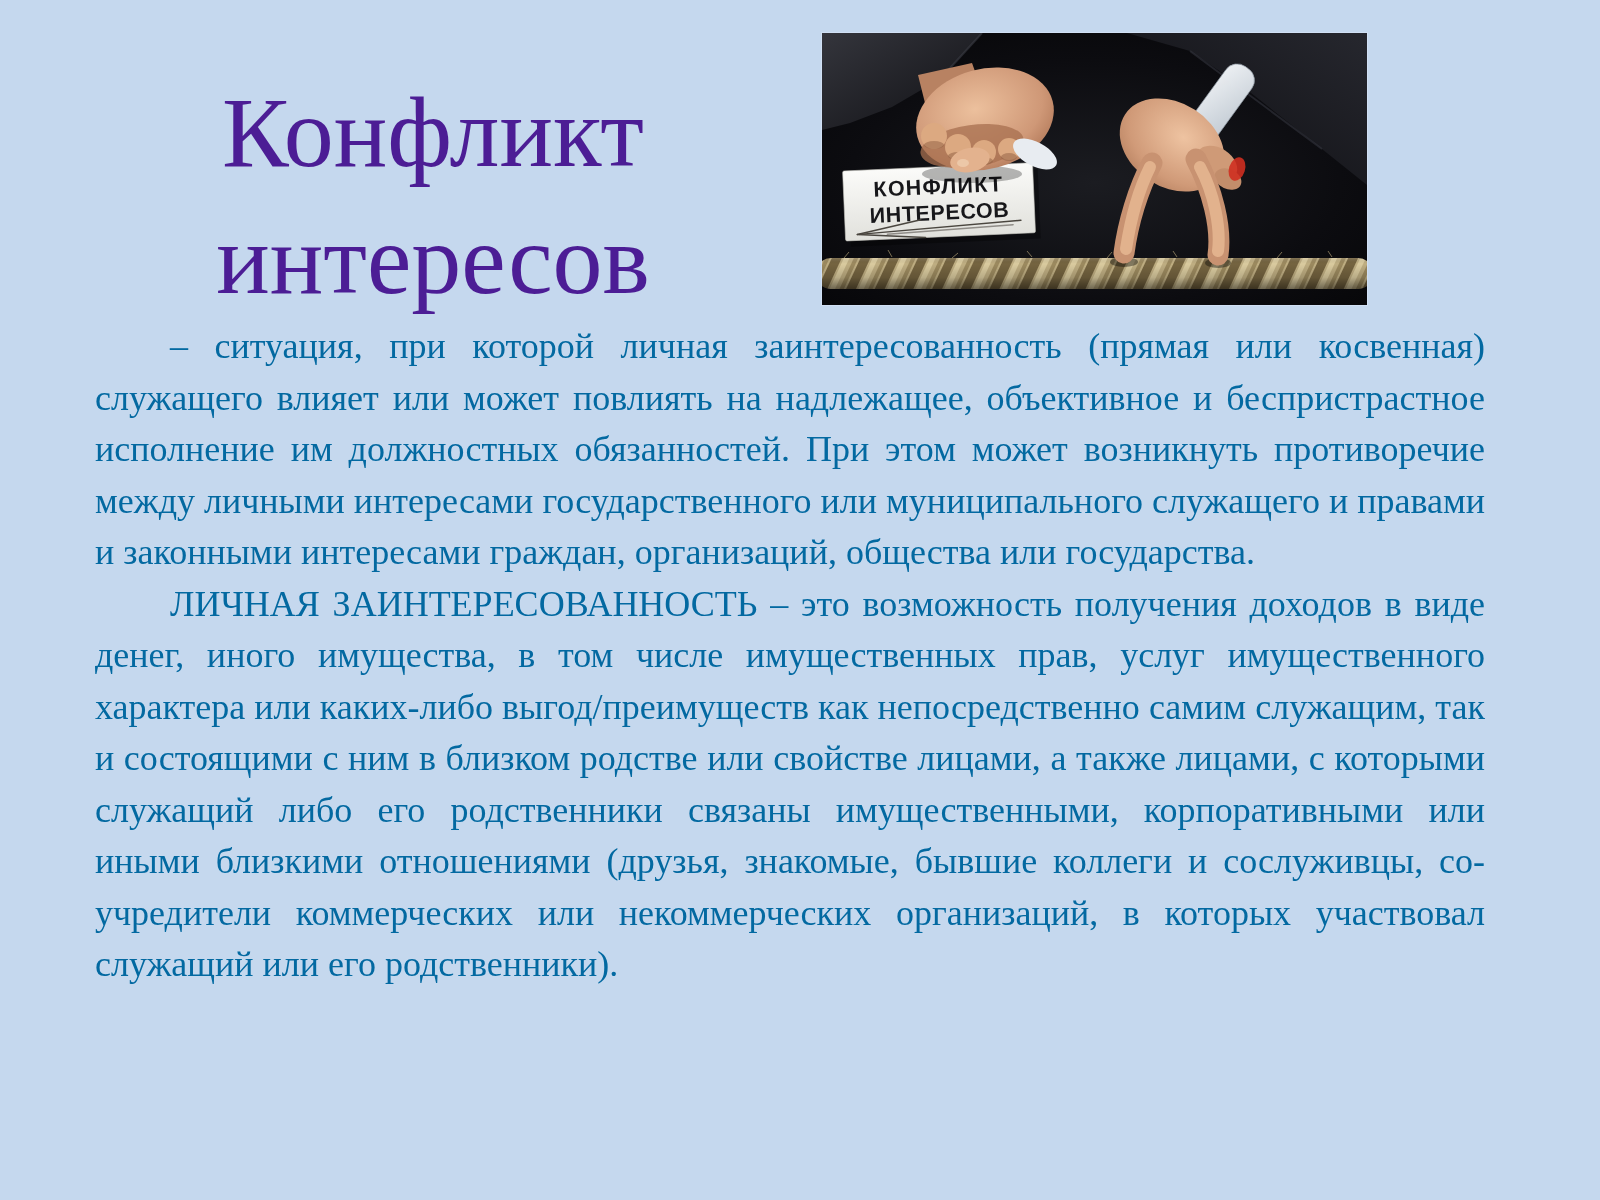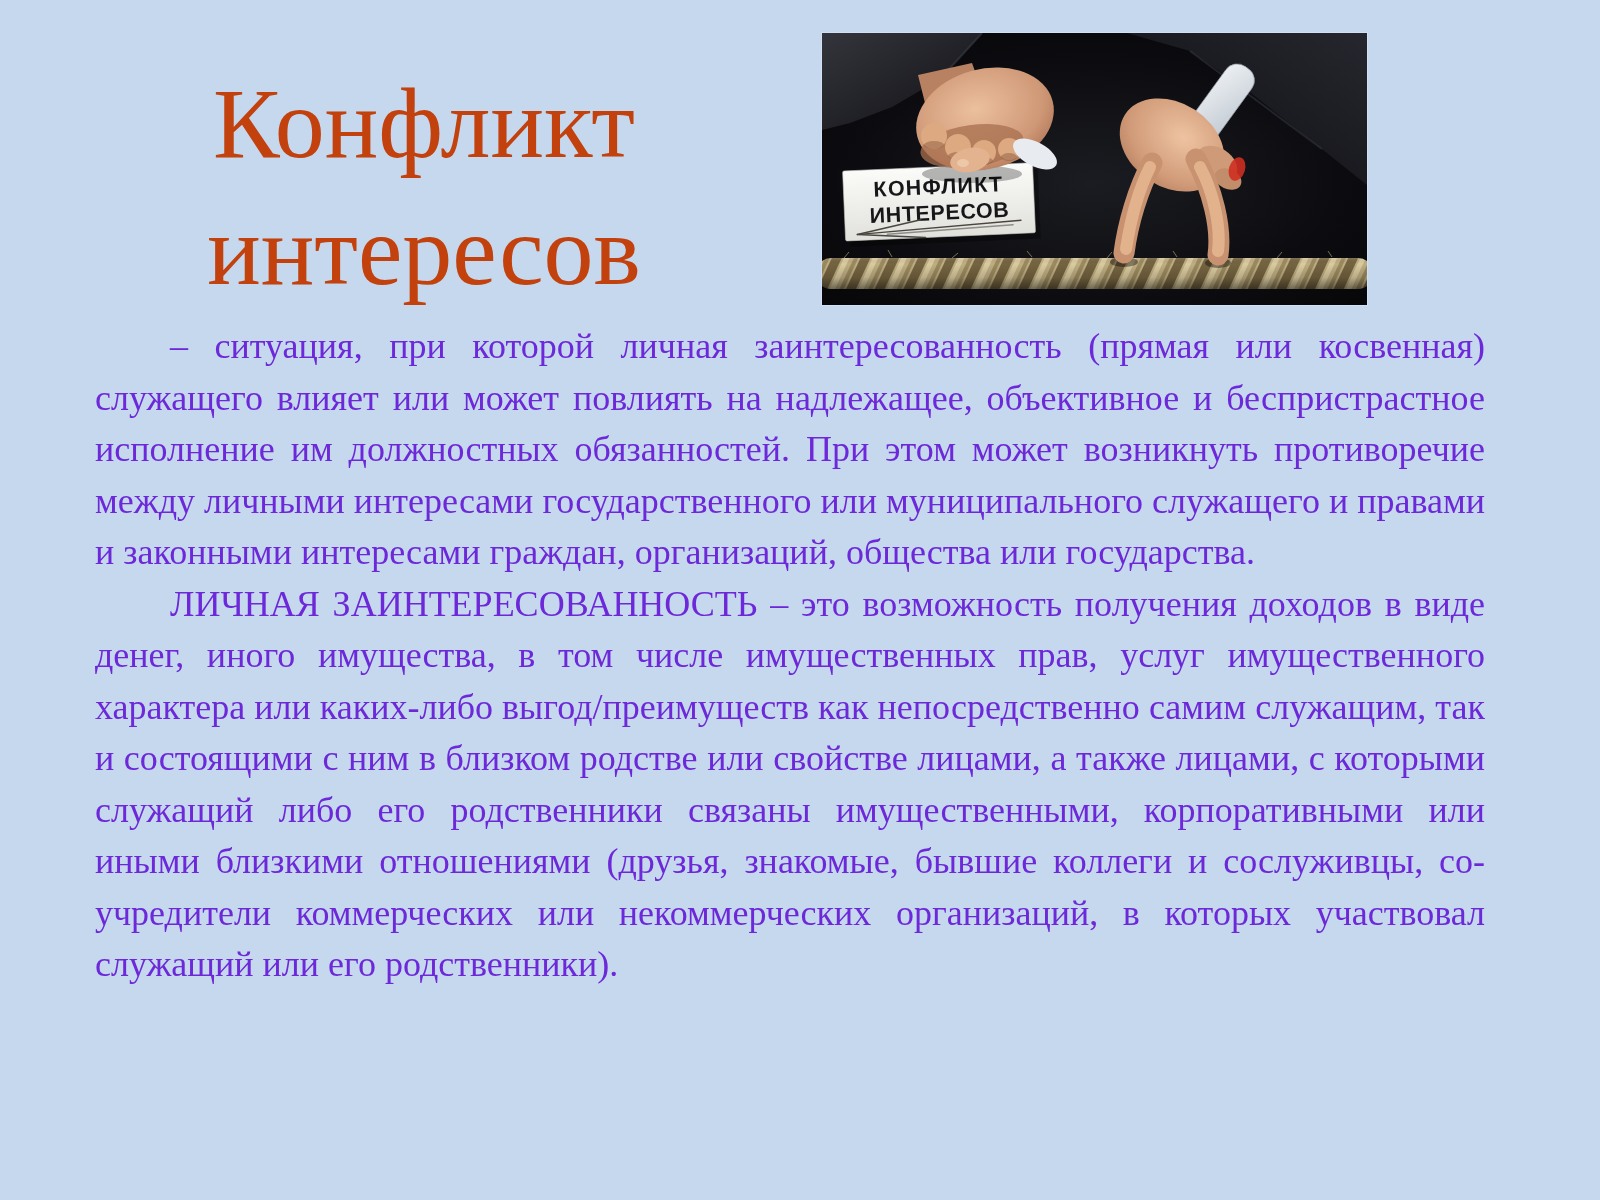--- a/index.html
+++ b/index.html
@@ -12,26 +12,26 @@
     font-family: "Liberation Serif", "DejaVu Serif", serif;
     color: #0d0d12;
   }
   .slide { position: absolute; inset: 0; }
 
   .title {
     position: absolute;
     left: 118px;
     top: 54px;
     width: 600px;
-    margin: 6px;
+    margin: 15px;
     font-size: 100px;
     line-height: 127px;
     font-weight: normal;
     text-align: center;
-    color: #c2410c;
+    color: #4c1d95;
     letter-spacing: 0;
   }
 
   .photo {
     position: absolute;
     left: 822px;
     top: 33px;
     width: 545px;
     height: 272px;
     margin: 0;
@@ -40,21 +40,21 @@
   .photo svg { display: block; width: 100%; height: 100%; }
 
   .body-text {
     position: absolute;
     left: 95px;
     top: 321px;
     width: 1390px;
     font-size: 36px;
     line-height: 51.5px;
     text-align: justify;
-    color: #6d28d9;
+    color: #0369a1;
   }
   .body-text p {
     margin: 0;
     text-indent: 75px;
   }
 </style>
 </head>
 <body style="background-color: rgb(197, 216, 238); color: rgb(13, 13, 18);">
 
 <div class="slide">

